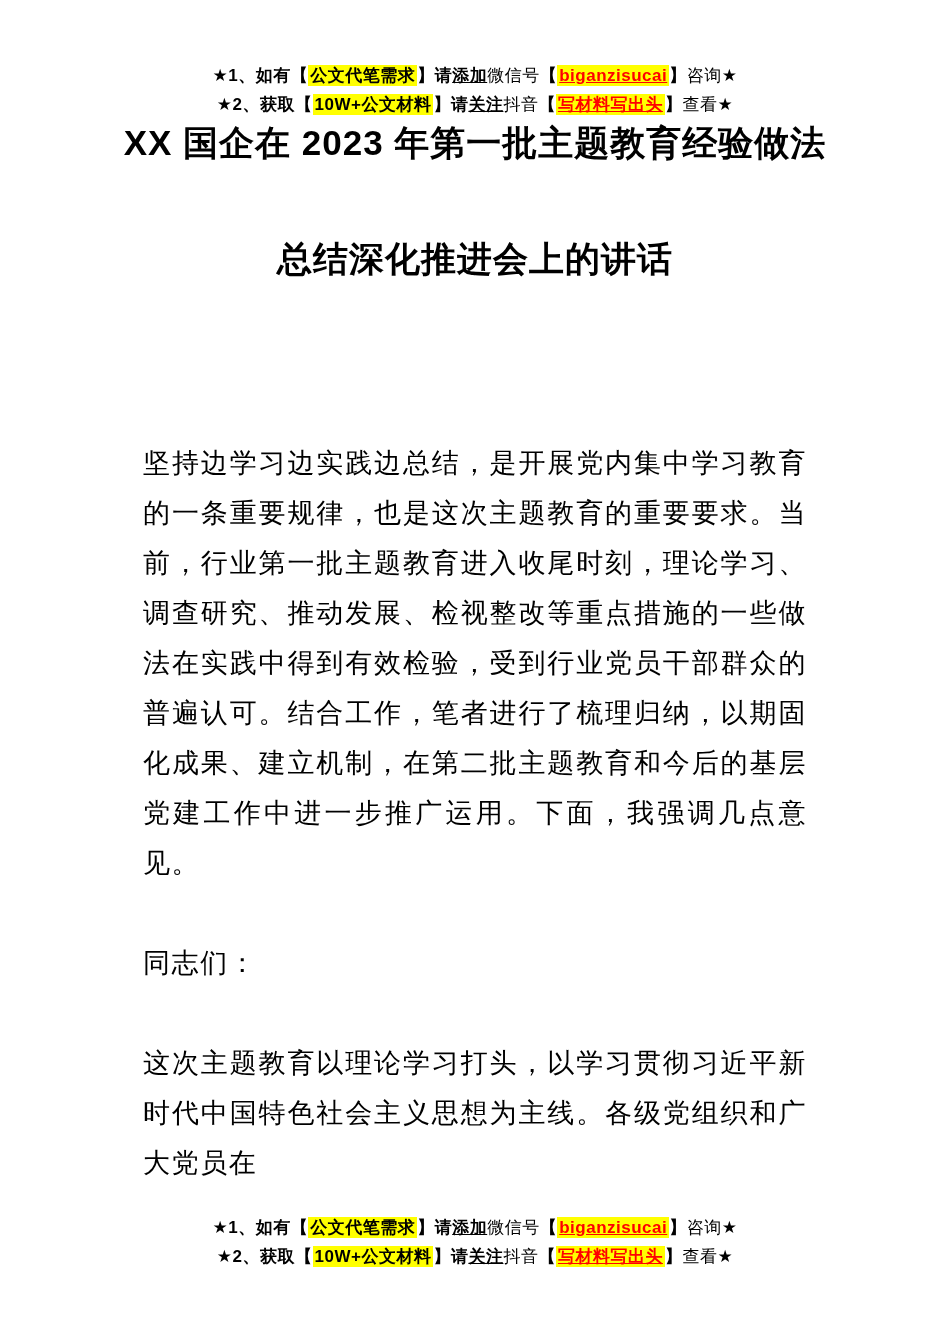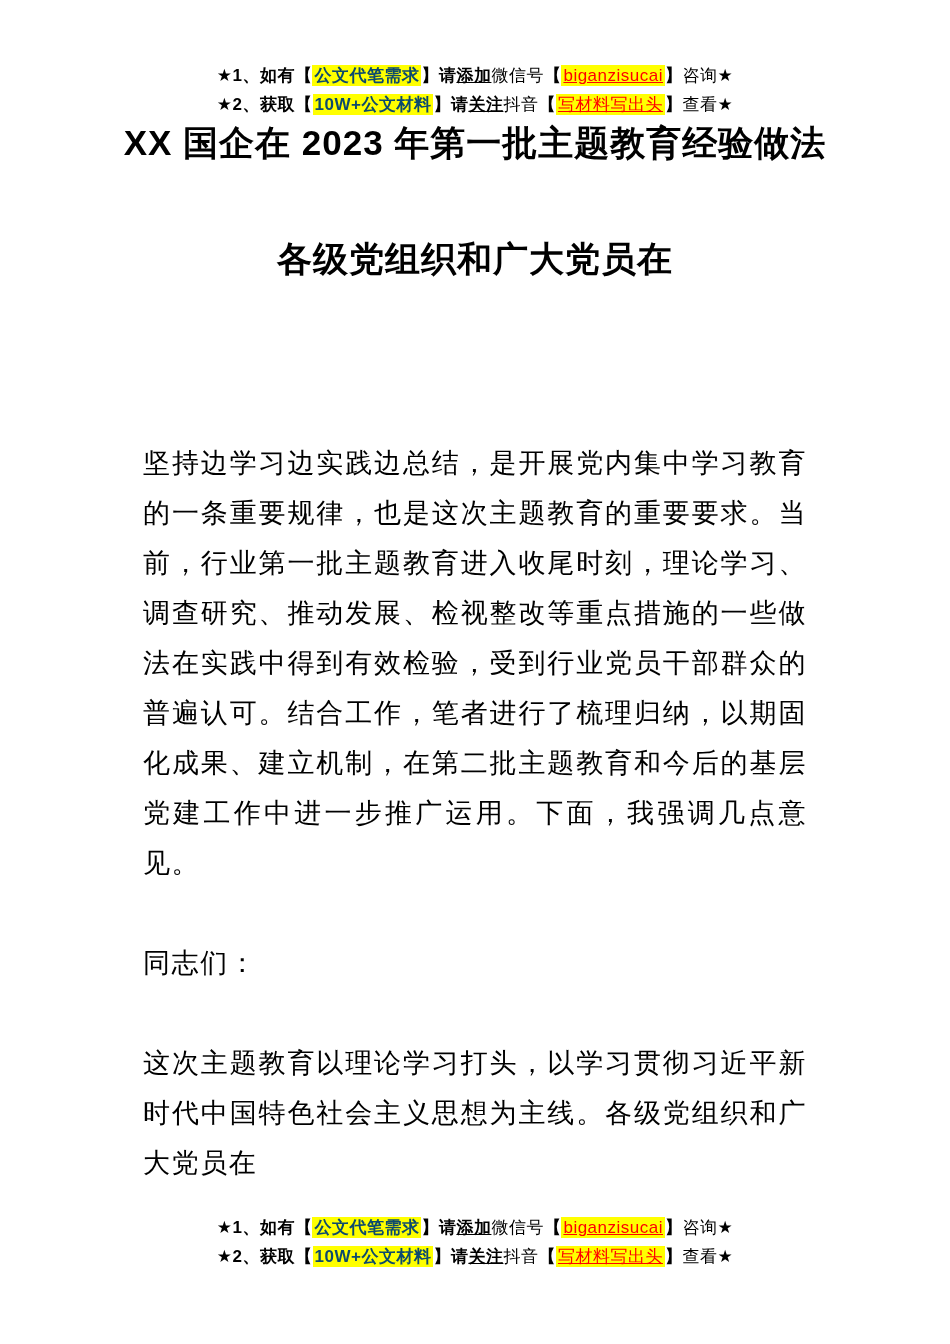--- a/index.html
+++ b/index.html
@@ -18,25 +18,25 @@
   .promo {
     text-align:center; font-size:17px; line-height:29px;
     color:#000; letter-spacing:0.5px; white-space:nowrap;
   }
   .promo-top { padding-top:61px; }
   .promo-bottom { position:absolute; top:1213px; left:0; right:0; }
   .s-b  { font-weight:bold;text-align:right; }
   .s-r  { font-weight:normal; }
   .s-bu { font-weight:bold; text-decoration:underline; }
   .s-hl {
-    font-weight:bold; color:#0c4a6e; background:#ffff00;
+    font-weight:bold; color:#000000; background:#ffff00;
     padding:1px 2px;
   }
   .s-hlu {
-    font-weight:normal; color:#ff0000; background:#ffff00;
+    font-weight:bold; color:#ff0000; background:#ffff00;
     text-decoration:underline; padding:1px 2px;
   }
 
   
   .doc-title { text-align:center; font-weight:bold; font-size:35px; }
   .title-line { line-height:48px; letter-spacing:1px; }
   .title-line-1 { margin-bottom:68px; }
 
   
   .doc-body {
@@ -51,21 +51,21 @@
 
 <div class="page">
 
   <div class="promo promo-top">
     <div class="promo-line"><span class="s-b">★1、如有【</span><span class="s-hl">公文代笔需求</span><span class="s-b">】请</span><span class="s-bu">添加</span><span class="s-r">微信号</span><span class="s-b">【</span><span class="s-hlu">biganzisucai</span><span class="s-b">】</span><span class="s-r">咨询</span><span class="s-b">★</span></div>
     <div class="promo-line"><span class="s-b">★2、获取【</span><span class="s-hl">10W+公文材料</span><span class="s-b">】请</span><span class="s-bu">关注</span><span class="s-r">抖音</span><span class="s-b">【</span><span class="s-hlu">写材料写出头</span><span class="s-b">】</span><span class="s-r">查看</span><span class="s-b">★</span></div>
   </div>
 
   <div class="doc-title">
     <div class="title-line title-line-1">XX 国企在 2023 年第一批主题教育经验做法</div>
-    <div class="title-line">各级党组织和广大党员在</div>
+    <div class="title-line">总结深化推进会上的讲话</div>
   </div>
 
   <div class="doc-body">
     <p>坚持边学习边实践边总结，是开展党内集中学习教育的一条重要规律，也是这次主题教育的重要要求。当前，行业第一批主题教育进入收尾时刻，理论学习、调查研究、推动发展、检视整改等重点措施的一些做法在实践中得到有效检验，受到行业党员干部群众的普遍认可。结合工作，笔者进行了梳理归纳，以期固化成果、建立机制，在第二批主题教育和今后的基层党建工作中进一步推广运用。下面，我强调几点意见。</p>
     <p>同志们：</p>
     <p>这次主题教育以理论学习打头，以学习贯彻习近平新时代中国特色社会主义思想为主线。各级党组织和广大党员在</p>
   </div>
 
   <div class="promo promo-bottom">
     <div class="promo-line"><span class="s-b">★1、如有【</span><span class="s-hl">公文代笔需求</span><span class="s-b">】请</span><span class="s-bu">添加</span><span class="s-r">微信号</span><span class="s-b">【</span><span class="s-hlu">biganzisucai</span><span class="s-b">】</span><span class="s-r">咨询</span><span class="s-b">★</span></div>

